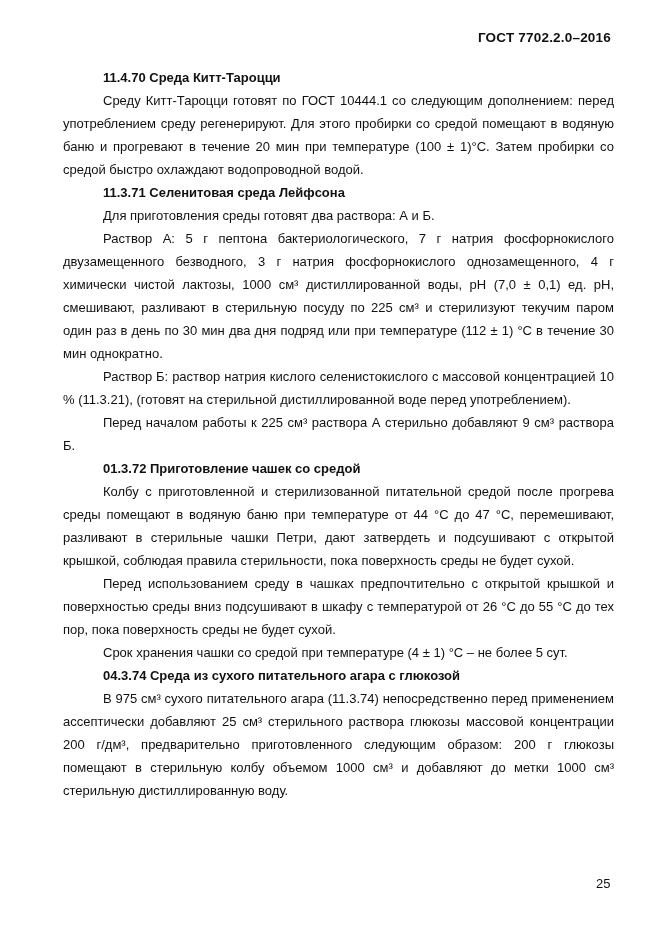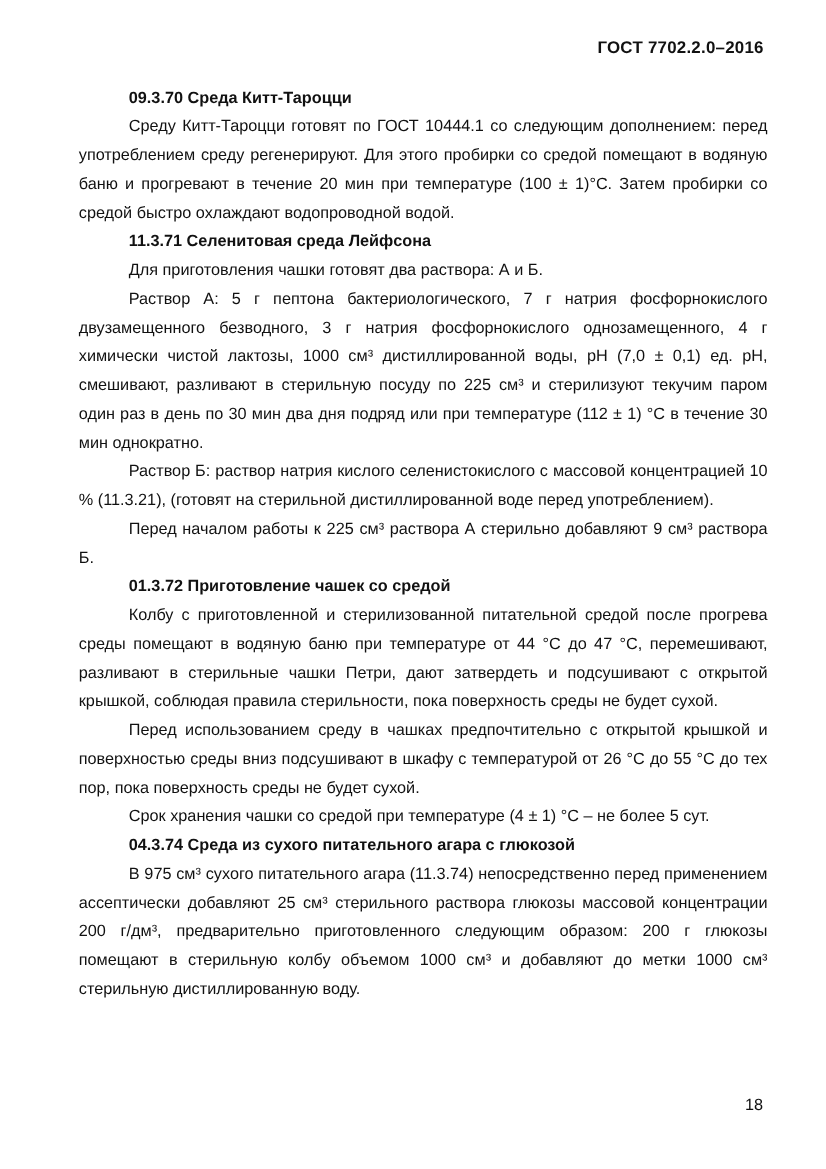--- a/index.html
+++ b/index.html
@@ -12,32 +12,32 @@
   .h { margin: 0; font-weight: bold; text-indent: 40px; }
   .pagenum { position: absolute; left: 596px; top: 876px; font-size: 13px; }
 </style>
 </head>
 <body>
 
 <div class="page">
   <div class="header">ГОСТ 7702.2.0–2016</div>
 
   <div class="body">
-    <p class="h">09.3.70 Среда Китт-Тароцци</p>
+    <p class="h">11.4.70 Среда Китт-Тароцци</p>
     <p class="p">Среду Китт-Тароцци готовят по ГОСТ 10444.1 со следующим дополнением: перед употреблением среду регенерируют. Для этого пробирки со средой помещают в водяную баню и прогревают в течение 20 мин при температуре (100 ± 1)°С. Затем пробирки со средой быстро охлаждают водопроводной водой.</p>
 
     <p class="h">11.3.71 Селенитовая среда Лейфсона</p>
-    <p class="p">Для приготовления чашки готовят два раствора: А и Б.</p>
+    <p class="p">Для приготовления среды готовят два раствора: А и Б.</p>
     <p class="p">Раствор А: 5 г пептона бактериологического, 7 г натрия фосфорнокислого двузамещенного безводного, 3 г натрия фосфорнокислого однозамещенного, 4 г химически чистой лактозы, 1000 см³ дистиллированной воды, рН (7,0 ± 0,1) ед. рН, смешивают, разливают в стерильную посуду по 225 см³ и стерилизуют текучим паром один раз в день по 30 мин два дня подряд или при температуре (112 ± 1) °С в течение 30 мин однократно.</p>
     <p class="p">Раствор Б: раствор натрия кислого селенистокислого с массовой концентрацией 10 % (11.3.21), (готовят на стерильной дистиллированной воде перед употреблением).</p>
     <p class="p">Перед началом работы к 225 см³ раствора А стерильно добавляют 9 см³ раствора Б.</p>
 
     <p class="h">01.3.72 Приготовление чашек со средой</p>
     <p class="p">Колбу с приготовленной и стерилизованной питательной средой после прогрева среды помещают в водяную баню при температуре от 44 °С до 47 °С, перемешивают, разливают в стерильные чашки Петри, дают затвердеть и подсушивают с открытой крышкой, соблюдая правила стерильности, пока поверхность среды не будет сухой.</p>
     <p class="p">Перед использованием среду в чашках предпочтительно с открытой крышкой и поверхностью среды вниз подсушивают в шкафу с температурой от 26 °С до 55 °С до тех пор, пока поверхность среды не будет сухой.</p>
     <p class="p">Срок хранения чашки со средой при температуре (4 ± 1) °С – не более 5 сут.</p>
 
     <p class="h">04.3.74 Среда из сухого питательного агара с глюкозой</p>
     <p class="p">В 975 см³ сухого питательного агара (11.3.74) непосредственно перед применением ассептически добавляют 25 см³ стерильного раствора глюкозы массовой концентрации 200 г/дм³, предварительно приготовленного следующим образом: 200 г глюкозы помещают в стерильную колбу объемом 1000 см³ и добавляют до метки 1000 см³ стерильную дистиллированную воду.</p>
   </div>
 
-  <div class="pagenum">18</div>
+  <div class="pagenum">25</div>
 </div>
 
 </body></html>

